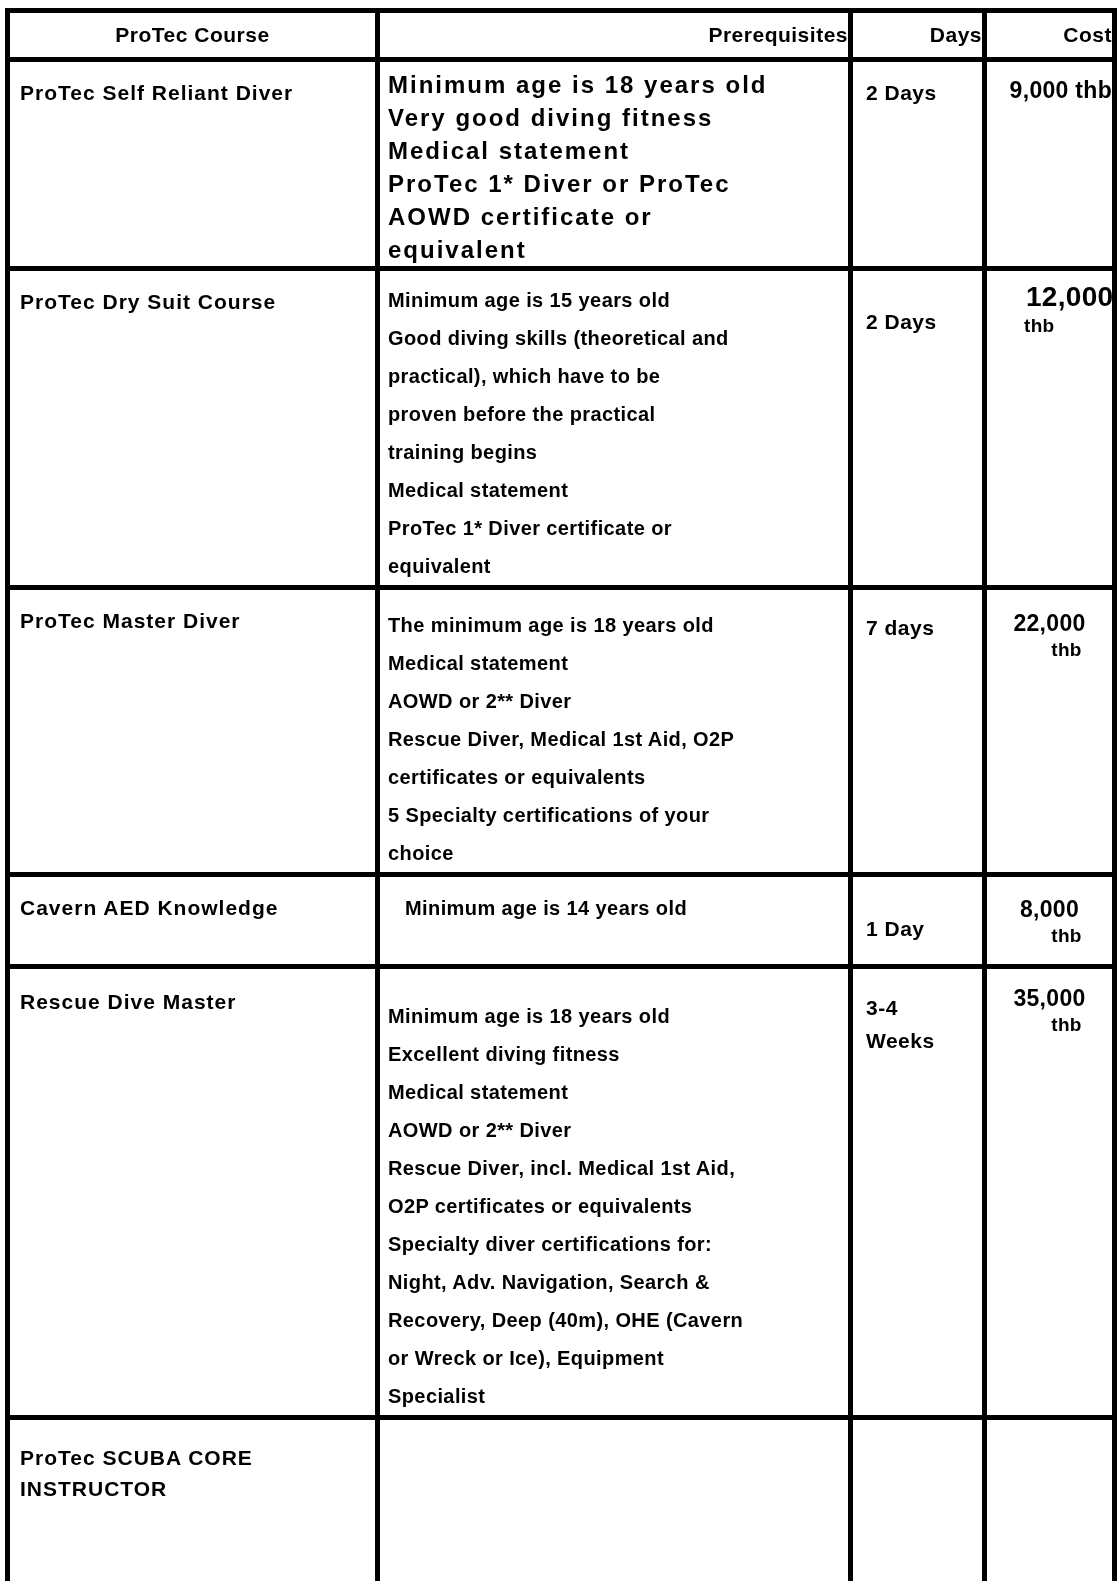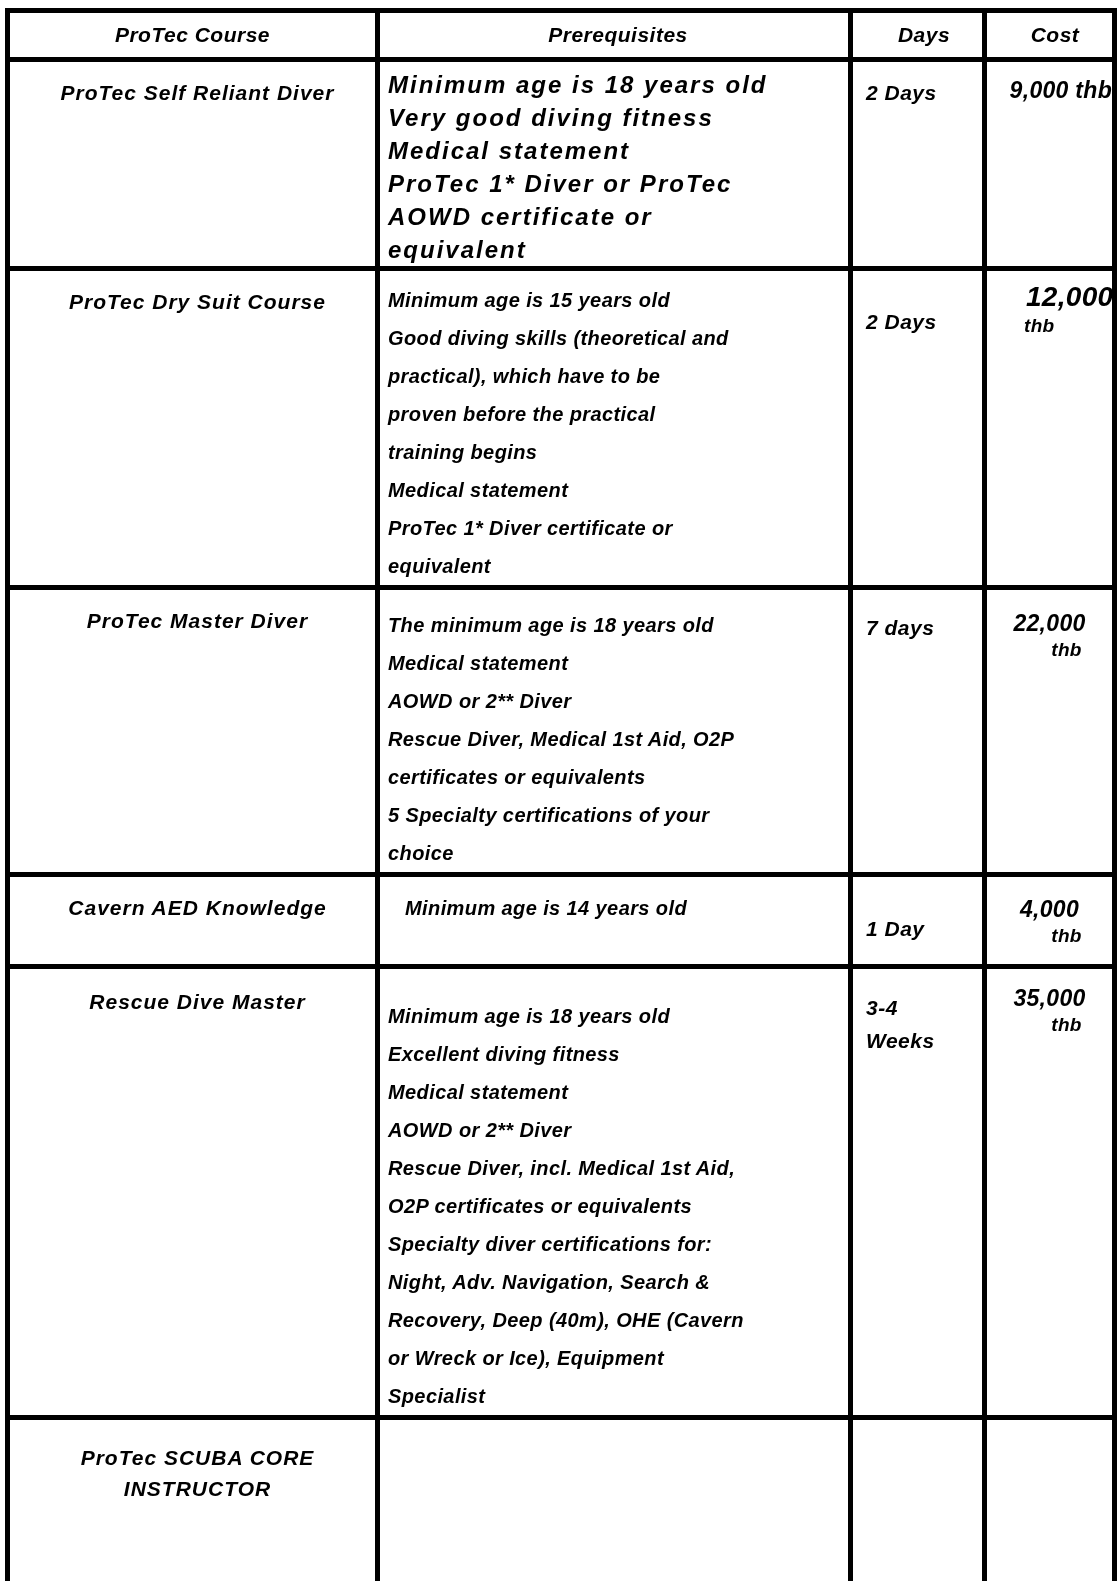--- a/index.html
+++ b/index.html
@@ -21,42 +21,40 @@
     border-collapse: collapse;
     table-layout: fixed;
     width: 1107px;
   }
   th, td {
     border: 5px solid #000000;
     vertical-align: top;
     overflow: hidden;
     box-sizing: border-box;
     padding: 0;
-    font-style: italic;
   }
   thead th {
     vertical-align: middle;
     font-size: 21px;
-    text-align: center;
+    text-align: right;
     height: 49px;
     letter-spacing: 0.5px;
   }
   th.h-course { text-align: center; }
   th.h-prereq { padding-left: 8px; }
   th.h-days   { padding-left: 13px; }
   th.h-cost   { padding-left: 11px; }
 
   td.course {
     font-size: 21px;
     letter-spacing: 1px;
     line-height: 31px;
     padding-left: 10px;
     padding-top: 15px;
     white-space: pre-line;
-    text-align: center;
   }
   td.prereq {
     font-size: 20px;
     letter-spacing: 0.4px;
     line-height: 38px;
     padding-left: 8px;
     padding-top: 10px;
     white-space: pre-line;
   }
   td.days {
@@ -176,21 +174,21 @@
         <td class="cost">
           <div class="cost-main">22,000</div>
           <div class="cost-sub">thb</div>
         </td>
       </tr>
       <tr class="r5">
         <td class="course">Cavern AED Knowledge</td>
         <td class="prereq">Minimum age is 14 years old</td>
         <td class="days">1 Day</td>
         <td class="cost">
-          <div class="cost-main">4,000</div>
+          <div class="cost-main">8,000</div>
           <div class="cost-sub">thb</div>
         </td>
       </tr>
       <tr class="r6">
         <td class="course">Rescue Dive Master</td>
         <td class="prereq">Minimum age is 18 years old
 Excellent diving fitness
 Medical statement
 AOWD or 2** Diver
 Rescue Diver, incl. Medical 1st Aid,

